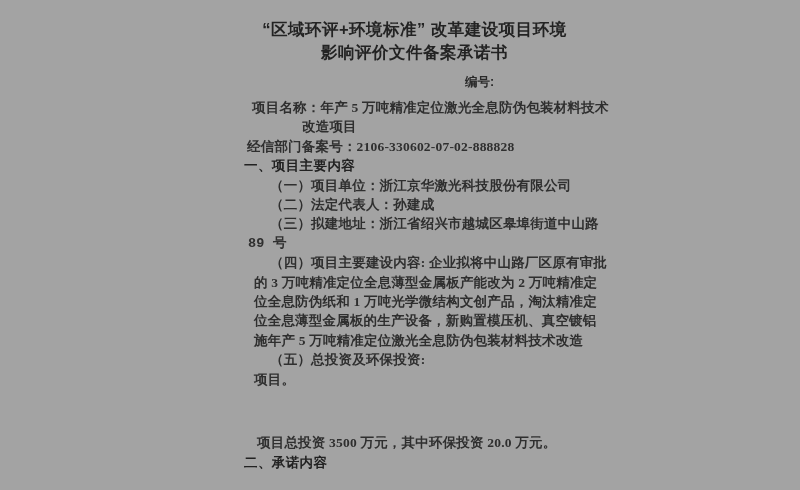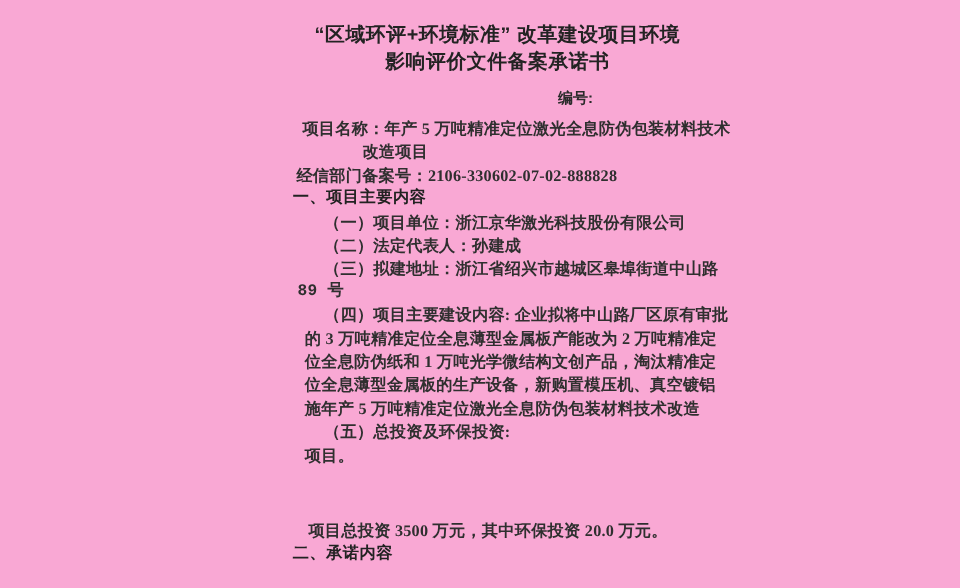--- a/index.html
+++ b/index.html
@@ -8,21 +8,21 @@
     width: 800px;
     height: 490px;
     background: #ffffff;
     overflow: hidden;
     font-family: "Liberation Serif", "DejaVu Serif", serif;
   }
   .page {
     position: relative;
     width: 800px;
     height: 490px;
-    background: #f9a8d4;
+    background: #a3a3a3;
   }
   .doc-col {
     position: absolute;
     left: 242px;
     top: 18px;
     width: 345px;
   }
   .title {
     margin: 0 0 0 0;
     text-align: center;
@@ -49,21 +49,21 @@
   }
   .ln {
     font-size: 13.5px;
     line-height: 19.4px;
     color: #2f2f2f;
     font-weight: 600;
     white-space: nowrap;
     letter-spacing: 0.2px;
   }
   .heading {
-    font-family: Liberation Mono, monospace;
+    font-family: Liberation Sans, sans-serif;
     font-weight: bold;
     color: #222222;
     letter-spacing: 0.4px;
   }
   .ind-label  { padding-left: 10px; }
   .ind-wrap2  { padding-left: 60px; }
   .ind-side   { padding-left: 5px;  }
   .ind-head   { padding-left: 2px;  }
   .ind-item   { padding-left: 28px; }
   .ind-addr   { padding-left: 6px; font-family: Liberation Mono, monospace;  }

